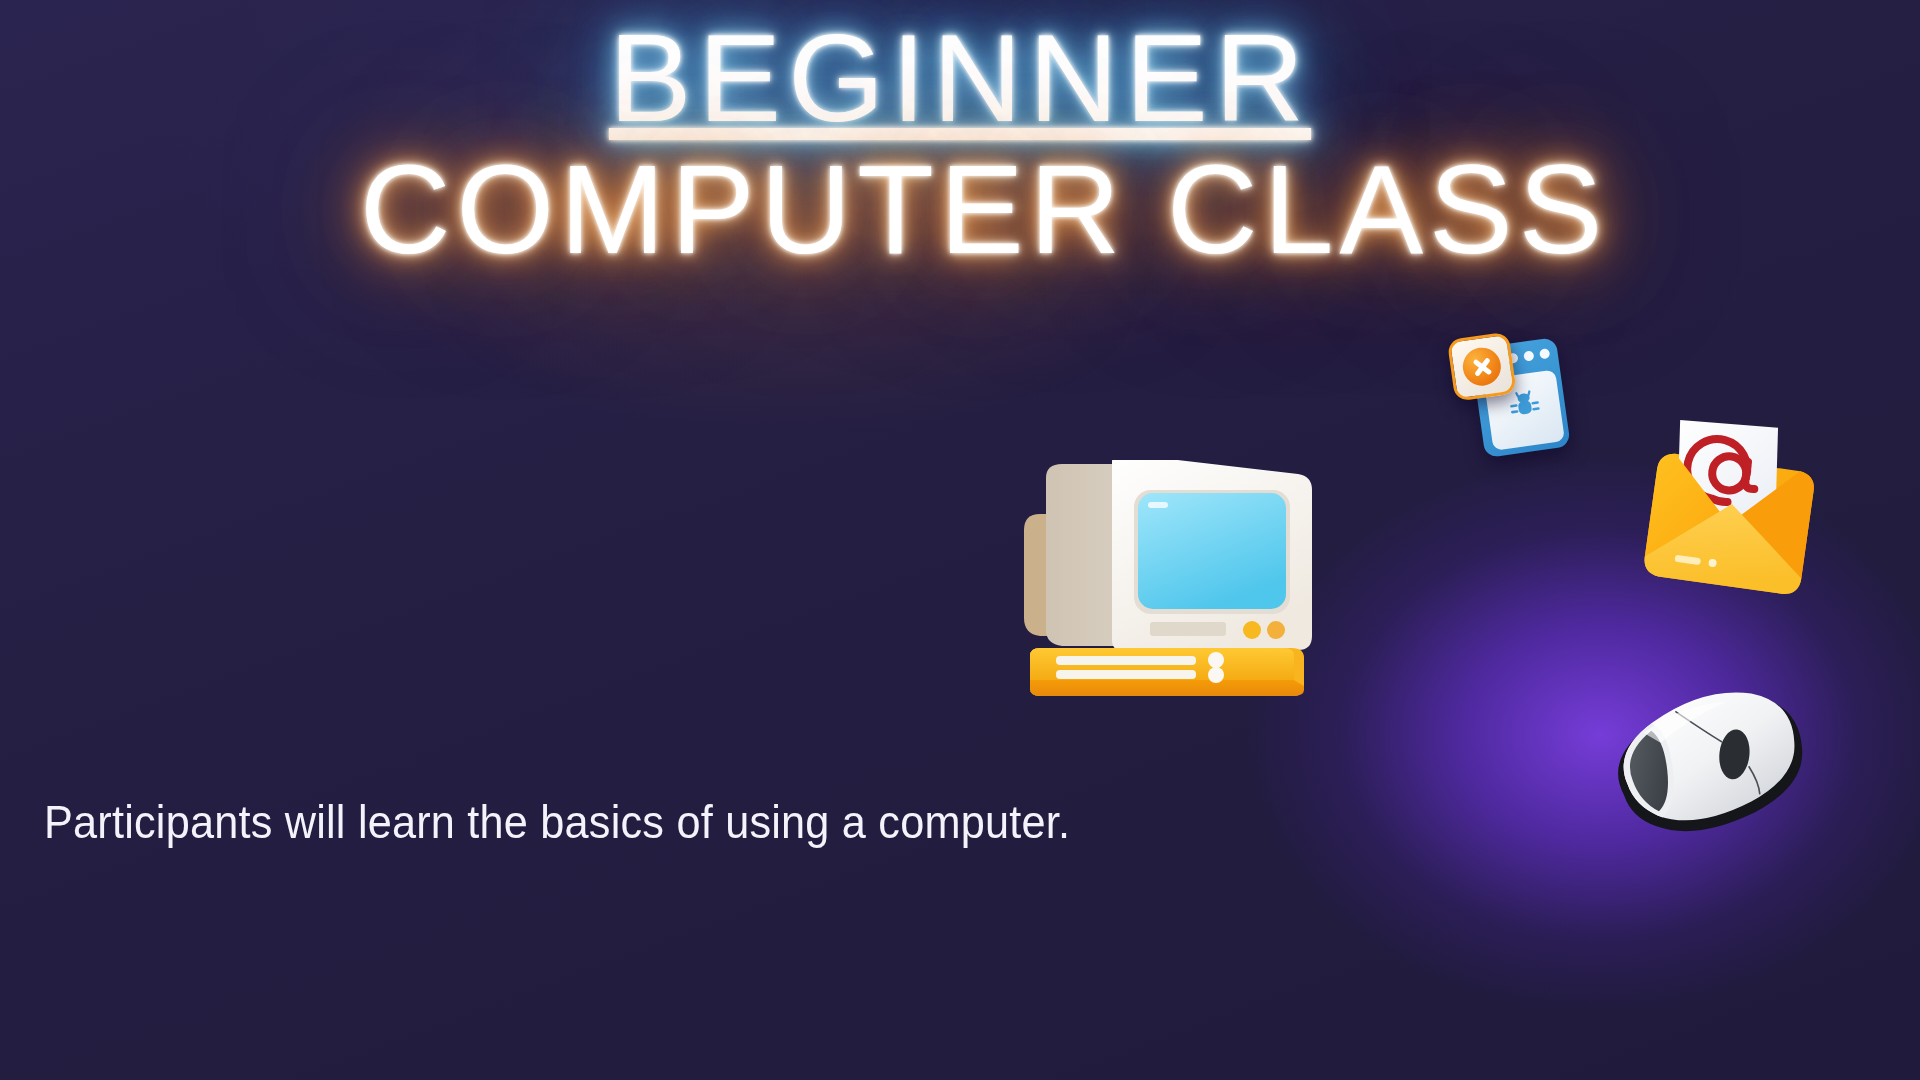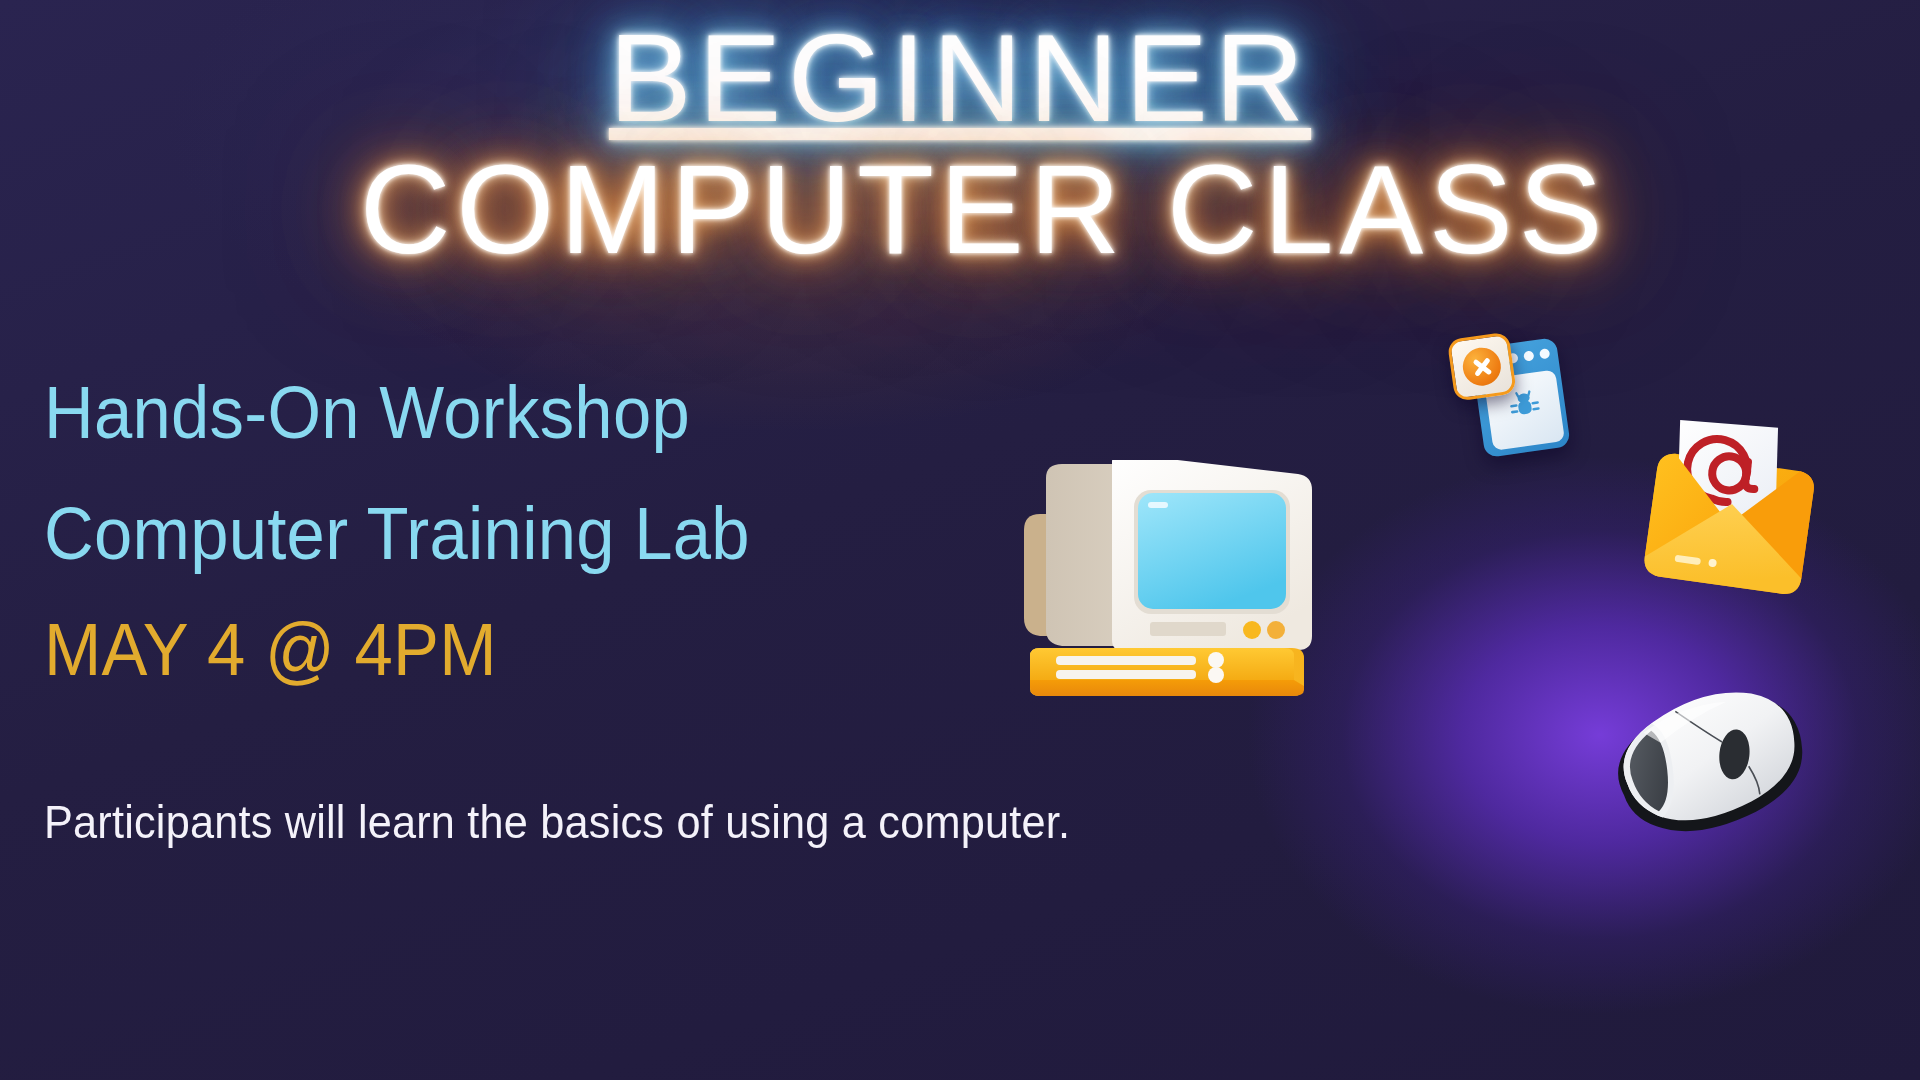--- a/index.html
+++ b/index.html
@@ -137,25 +137,20 @@
 </head>
 <body>
 
 <div id="poster">
 
   <div class="headline">
     <span class="neon neon-blue">BEGINNER</span>
     <span class="neon neon-orange">COMPUTER CLASS</span>
   </div>
 
-  <div class="copy">
-    <div class="line cyan l1">Hands-On Workshop</div>
-    <div class="line cyan l2">Computer Training Lab</div>
-    <div class="line amber">MAY 4 @ 4PM</div>
-  </div>
 
   <div class="footnote">Participants will learn the basics of using a computer.</div>
 
   <div class="art">
 
     <div class="bugwin">
       <div class="win"></div>
       <div class="winbody"></div>
       <div class="dots">
         <i></i>

